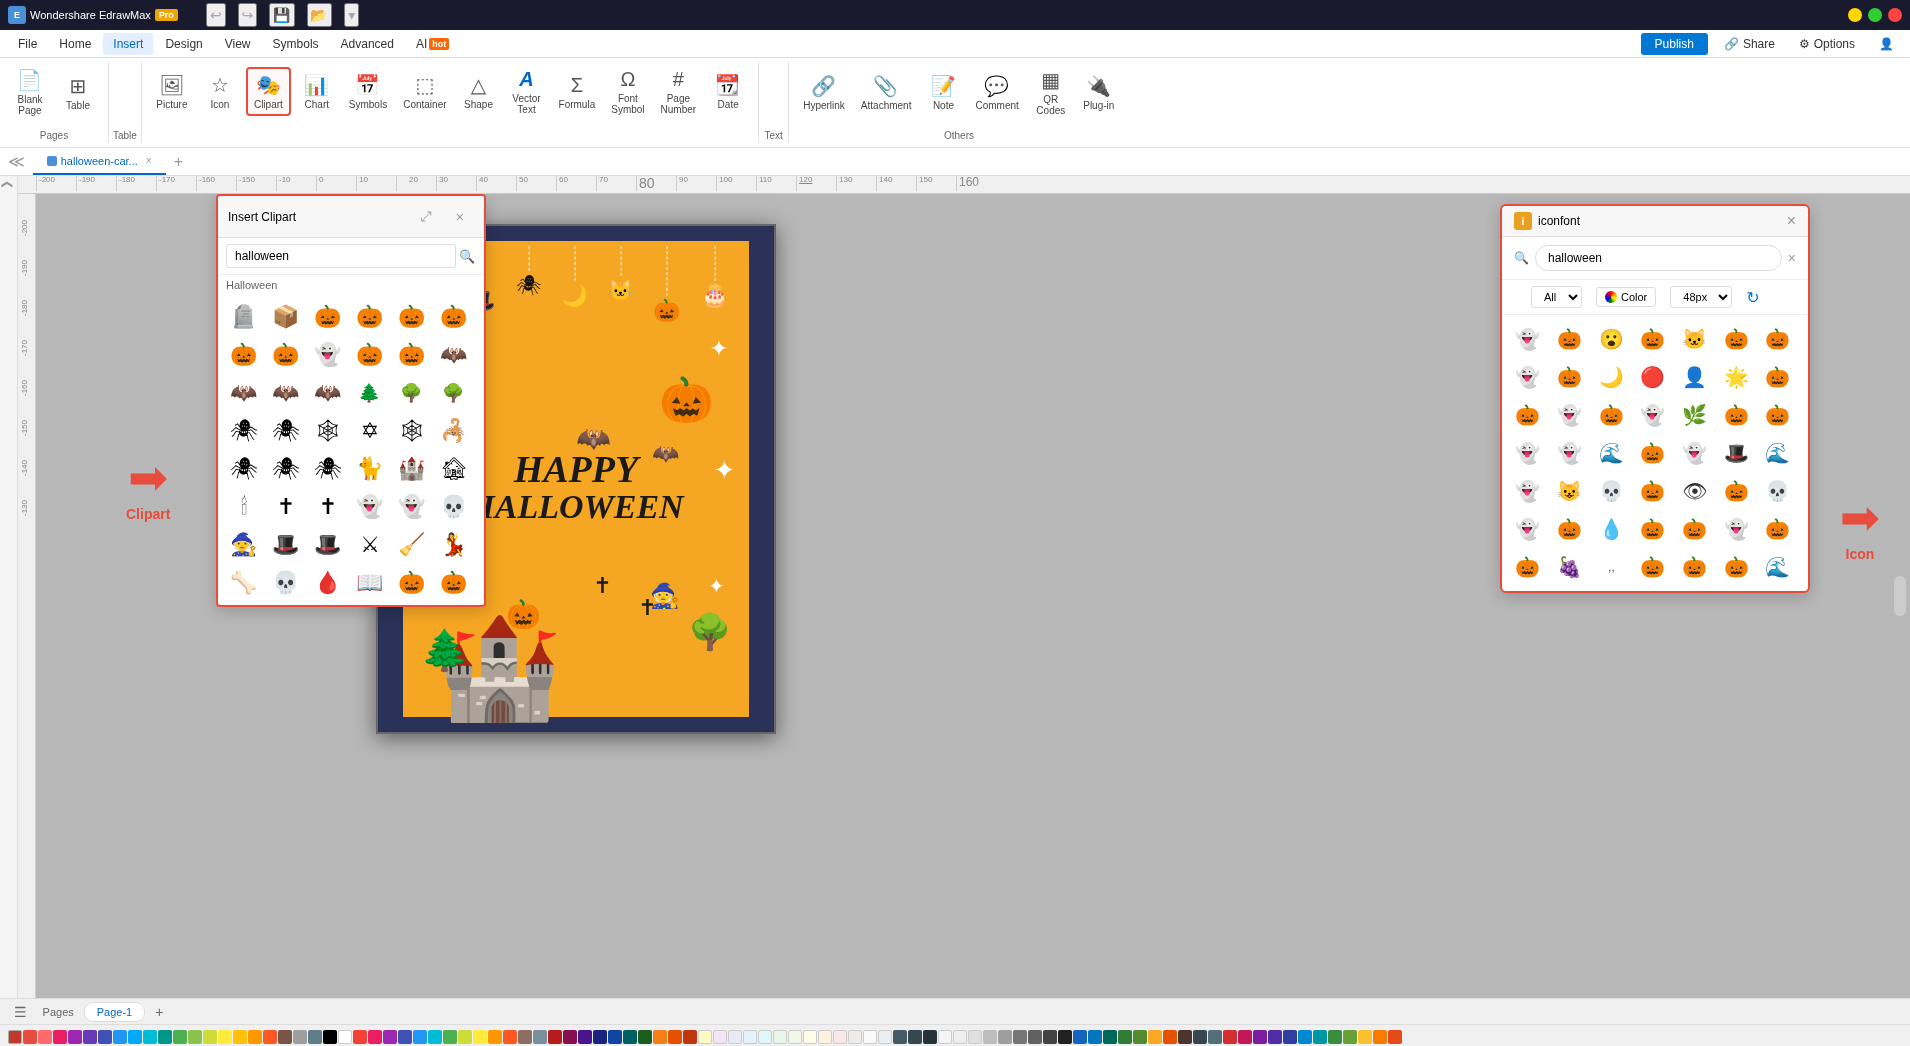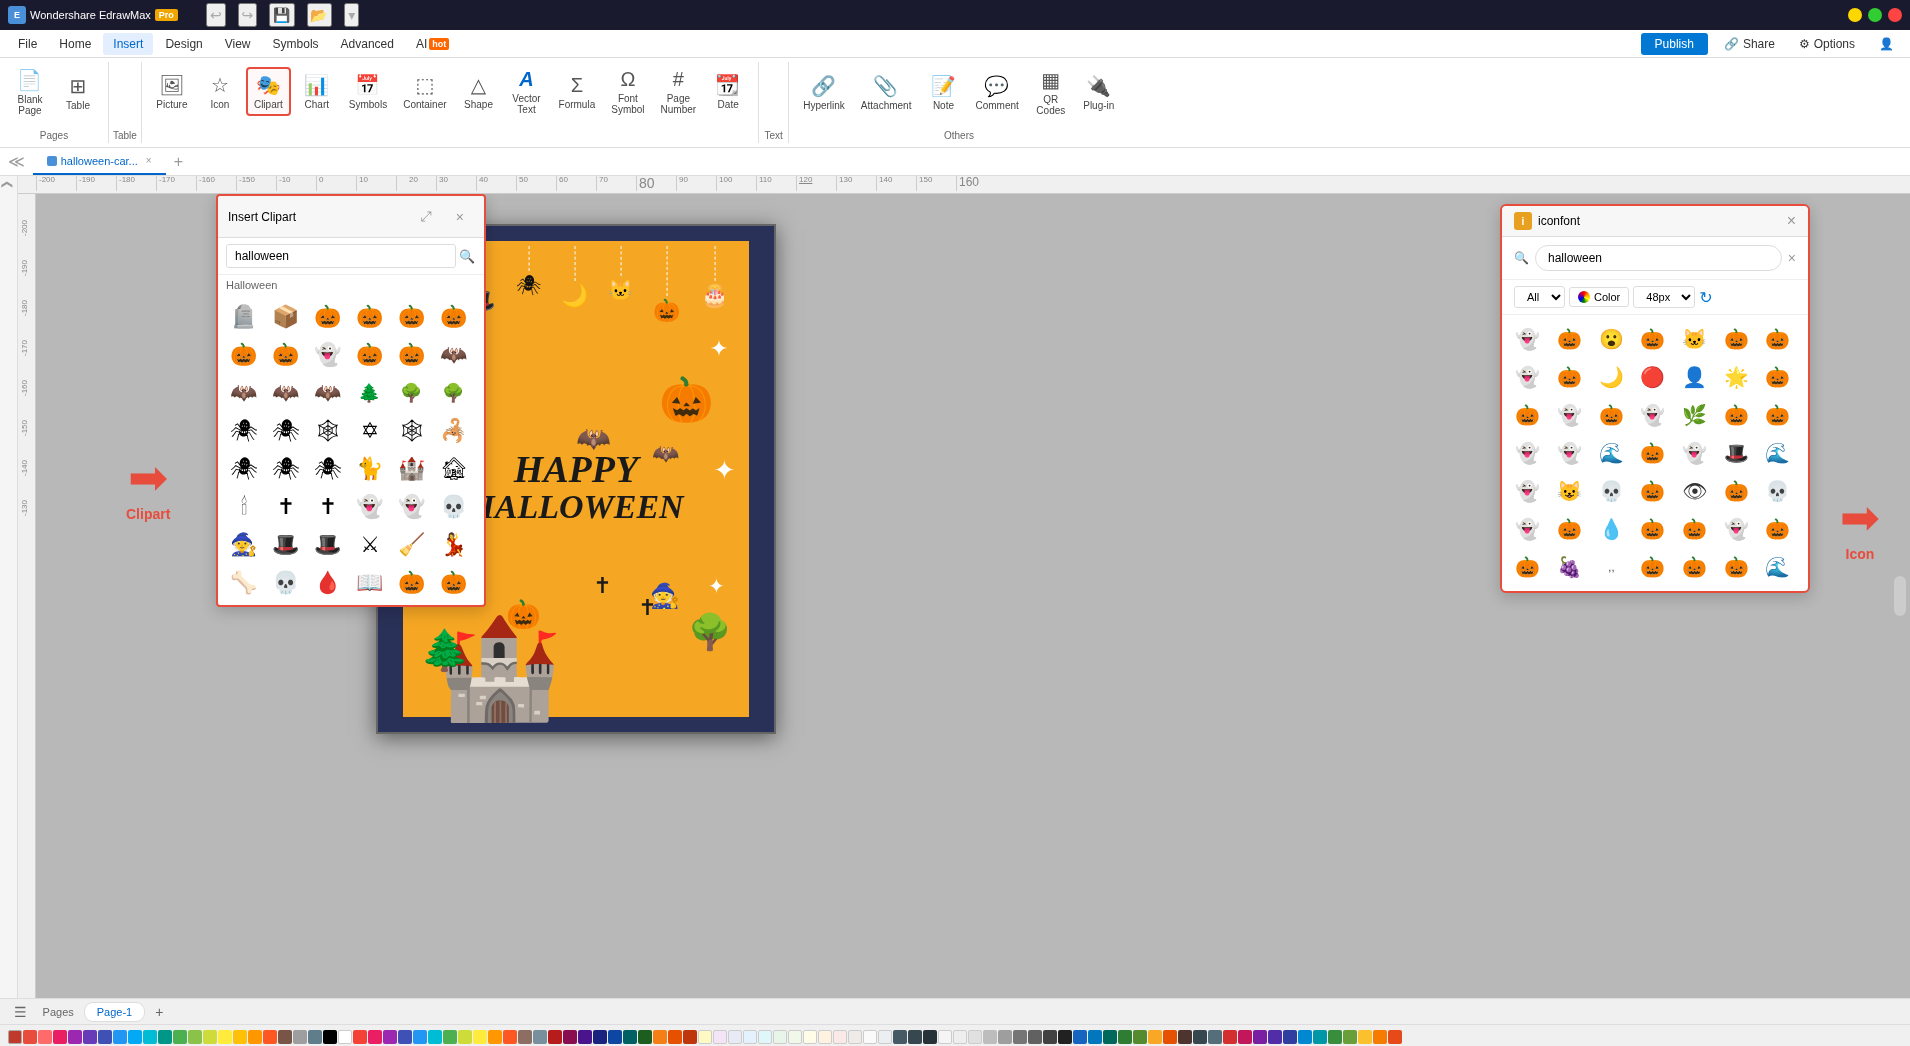--- a/index.html
+++ b/index.html
@@ -246,24 +246,24 @@
     #iconfont-panel .search-input {
       flex: 1;
       border: 1px solid #ddd;
       border-radius: 20px;
       padding: 5px 12px;
       font-size: 12px;
       outline: none;
     }
     #iconfont-panel .clear-btn { cursor: pointer; color: #999; font-size: 14px; background: none; border: none; }
     .iconfont-filters {
-      padding: 6px 12px;
-      display: flex;
-      align-items: center;
-      gap: 4px;
+      padding: 6px 29px;
+      display: flex;
+      align-items: center;
+      gap: 14px;
       border-bottom: 1px solid #eee;
     }
     .filter-select {
       padding: 3px 8px;
       border: 1px solid #ddd;
       border-radius: 3px;
       font-size: 11px;
       background: white;
       cursor: pointer;
     }

